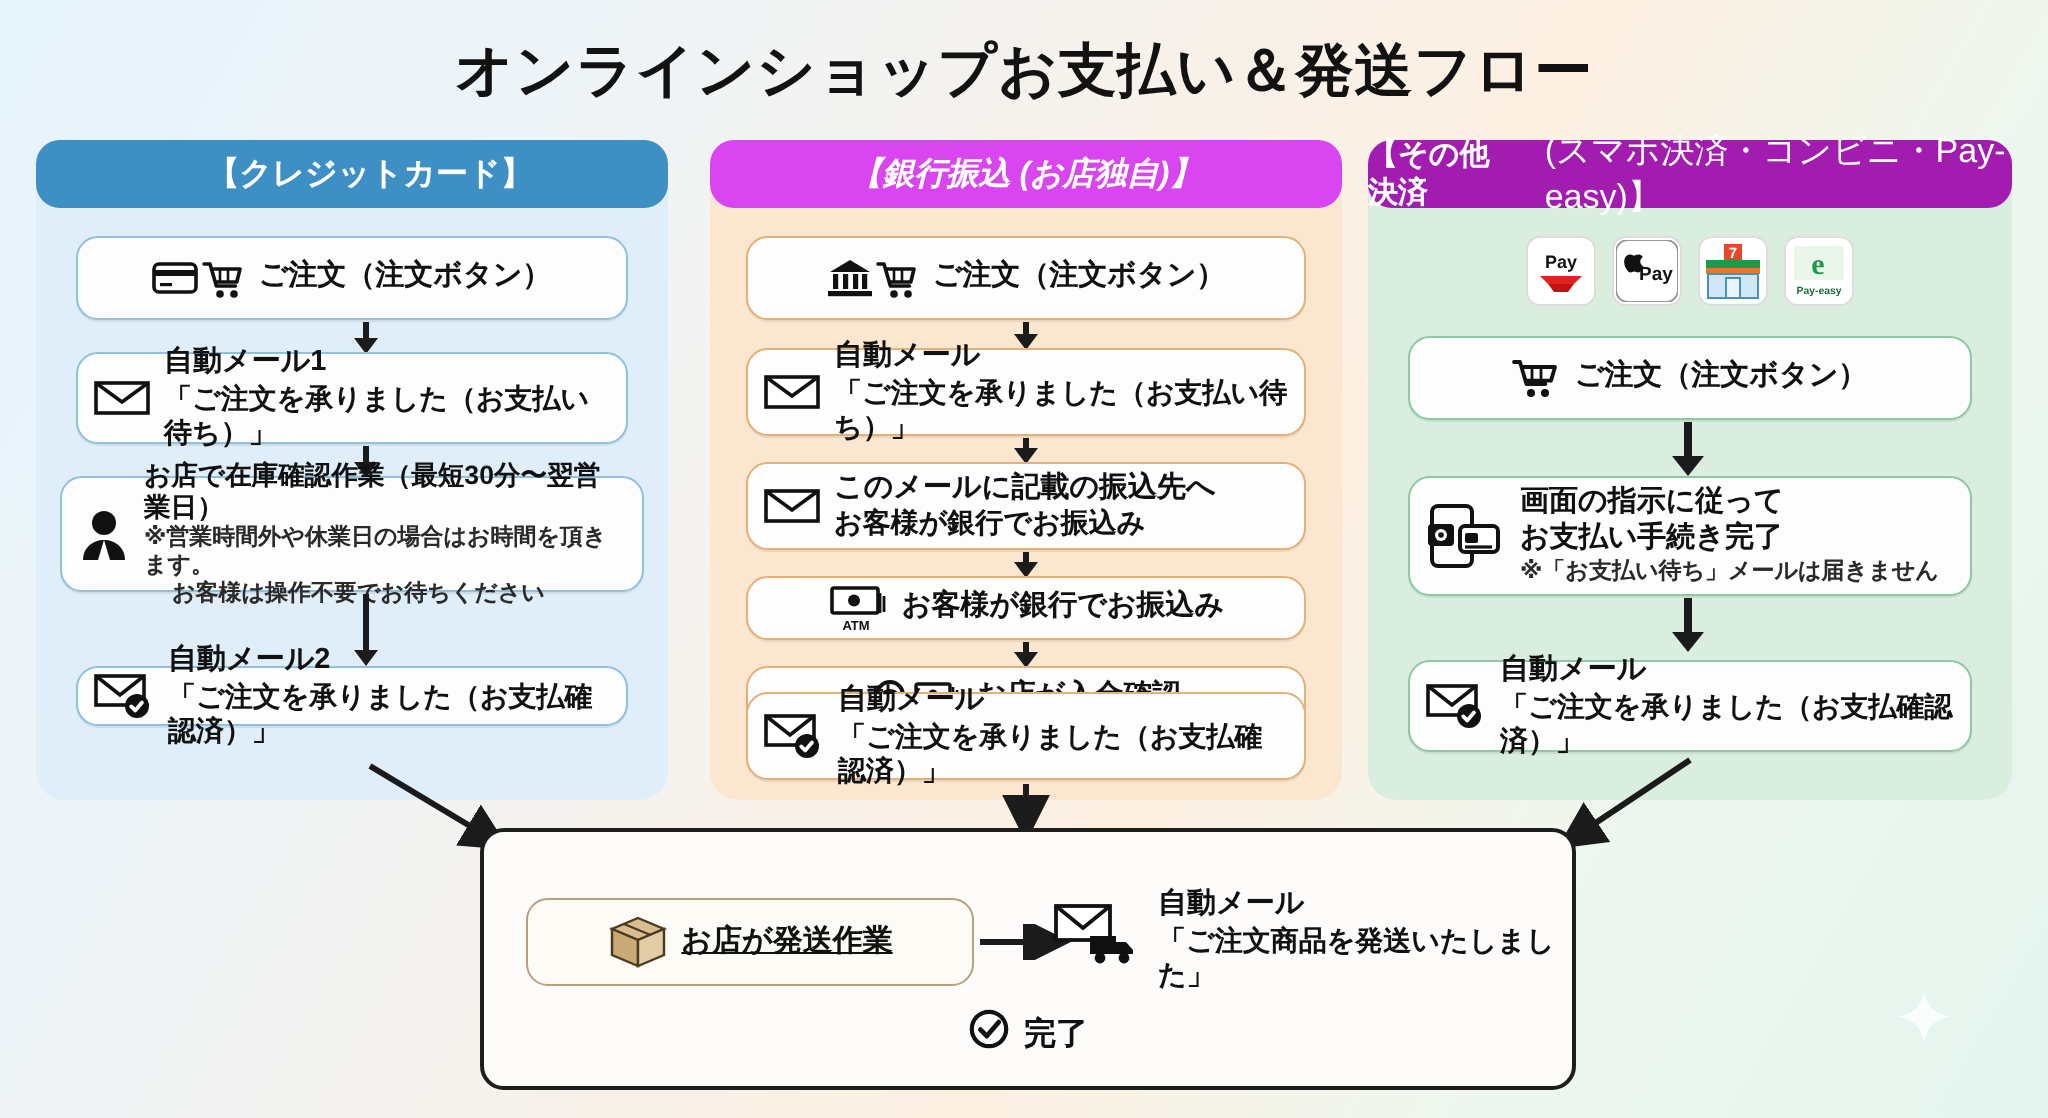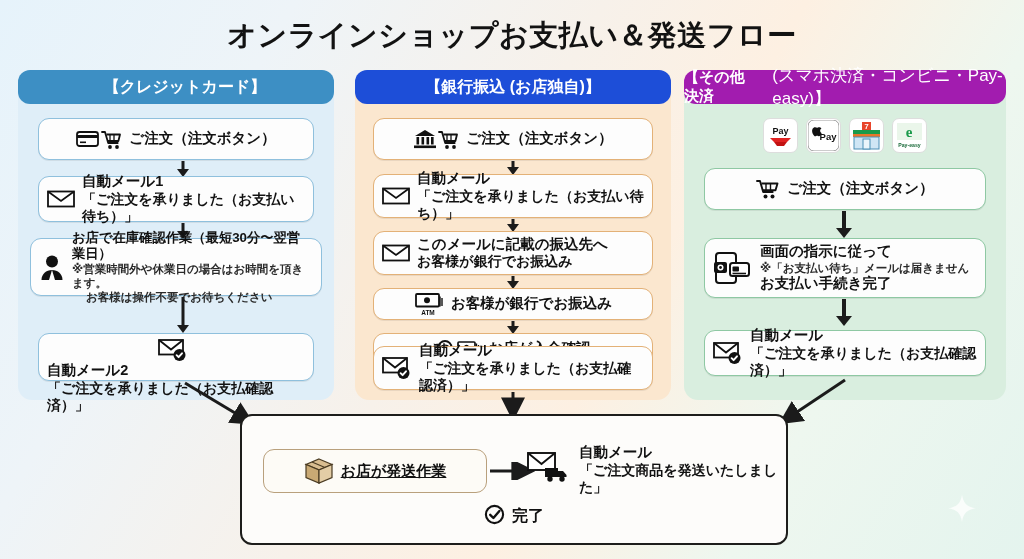--- a/index.html
+++ b/index.html
@@ -22,21 +22,21 @@
   .col.blue{left:18px;top:70px;width:316px;height:330px;background:#dfeef8;}
   .col.orange{left:355px;top:70px;width:316px;height:330px;background:#fbe7cf;}
   .col.green{left:684px;top:70px;width:322px;height:330px;background:#d9eedf;}
 
   .colhead{
     position:absolute;left:0;top:0;width:100%;height:34px;border-radius:12px;
     display:flex;align-items:center;justify-content:center;
     color:#fff;font-weight:bold;font-size:16px;box-sizing:border-box;
   }
   .colhead.blue{background:#3d8fc4;}
-  .colhead.orange{background:#1d4ed8;}
+  .colhead.orange{background:#d946ef;font-style:italic;}
   .colhead.green{background:#a21caf;font-size:15px;}
   .colhead .sub{font-size:17px;font-weight:normal;margin-left:15px;}
 
   
   .box{
     position:absolute;box-sizing:border-box;border-radius:11px;
     background:#fdfdfd;display:flex;align-items:center;
     padding:4px 8px;
   }
   .box.b{border:1.6px solid #8fc0dd;box-shadow:0 1px 0 rgba(0,0,0,.07);}
@@ -145,21 +145,21 @@
       <span class="bx-txt" style="font-size:13.3px;font-weight:bold;">お店で在庫確認作業（最短30分〜翌営業日）</span>
       <span class="bx-txt note">※営業時間外や休業日の場合はお時間を頂きます。</span>
       <span class="bx-txt note" style="padding-left:14px;">お客様は操作不要でお待ちください</span>
     </span>
   </div>
   <div class="arr" style="left:176px;top:297px;width:14px;height:36px;">
     <div class="stem" style="height:29px;"></div>
       <div class="head"></div>
   </div>
 
-  <div class="box b" style="left:38px;top:333px;width:276px;height:48px;flex-direction:column;">
+  <div class="box b" style="left:38px;top:333px;width:276px;height:30px;">
     <span class="ico">
       <svg width="30" height="24" viewBox="0 0 30 24">
         <rect x="1" y="2" width="24" height="14.5" fill="#fff" stroke="#111" stroke-width="1.8"></rect>
         <path d="M1 2L13 11.5 25 2" fill="none" stroke="#111" stroke-width="1.8"></path>
         <circle cx="21.5" cy="17" r="6" fill="#111"></circle>
         <path d="M18.6 17.2l2 2 3.4-3.9" fill="none" stroke="#fff" stroke-width="1.9" stroke-linecap="round" stroke-linejoin="round"></path>
       </svg>
     </span>
     <span>
       <span class="bx-txt l1">自動メール2</span>
@@ -347,22 +347,22 @@
         <rect x="1" y="11" width="13" height="11" rx="2" fill="#111"></rect>
         <circle cx="7.5" cy="16.5" r="3" fill="#fff"></circle>
           <circle cx="7.5" cy="16.5" r="1.4" fill="#111"></circle>
         <rect x="17" y="12" width="19" height="13" rx="2.5" fill="#fff" stroke="#111" stroke-width="2"></rect>
         <rect x="19.5" y="15.5" width="6.5" height="5" rx="1" fill="#111"></rect>
         <line x1="19.5" y1="22.5" x2="33" y2="22.5" stroke="#111" stroke-width="1.6"></line>
       </svg>
     </span>
     <span>
       <span class="bx-txt l1">画面の指示に従って</span>
+      <span class="bx-txt l1">お支払い手続き完了</span>
       <span class="bx-txt note">※「お支払い待ち」メールは届きません</span>
-      <span class="bx-txt l1">お支払い手続き完了</span>
     </span>
   </div>
   <div class="arr" style="left:836px;top:299px;width:16px;height:27px;">
     <div class="stem" style="height:19px;width:4px;"></div>
     <div class="head" style="border-left-width:8px;border-right-width:8px;border-top-width:10px;"></div>
   </div>
 
   <div class="box g" style="left:704px;top:330px;width:282px;height:46px;">
     <span class="ico">
       <svg width="30" height="24" viewBox="0 0 30 24">

